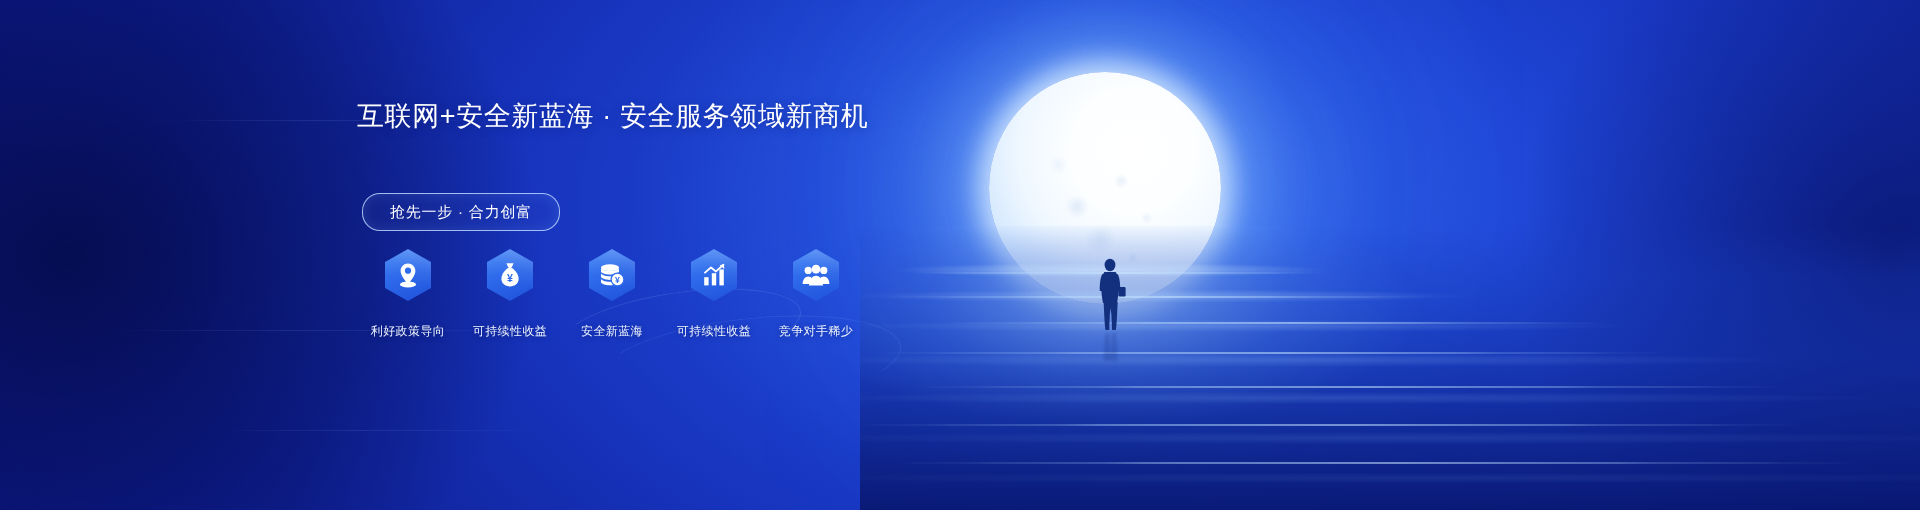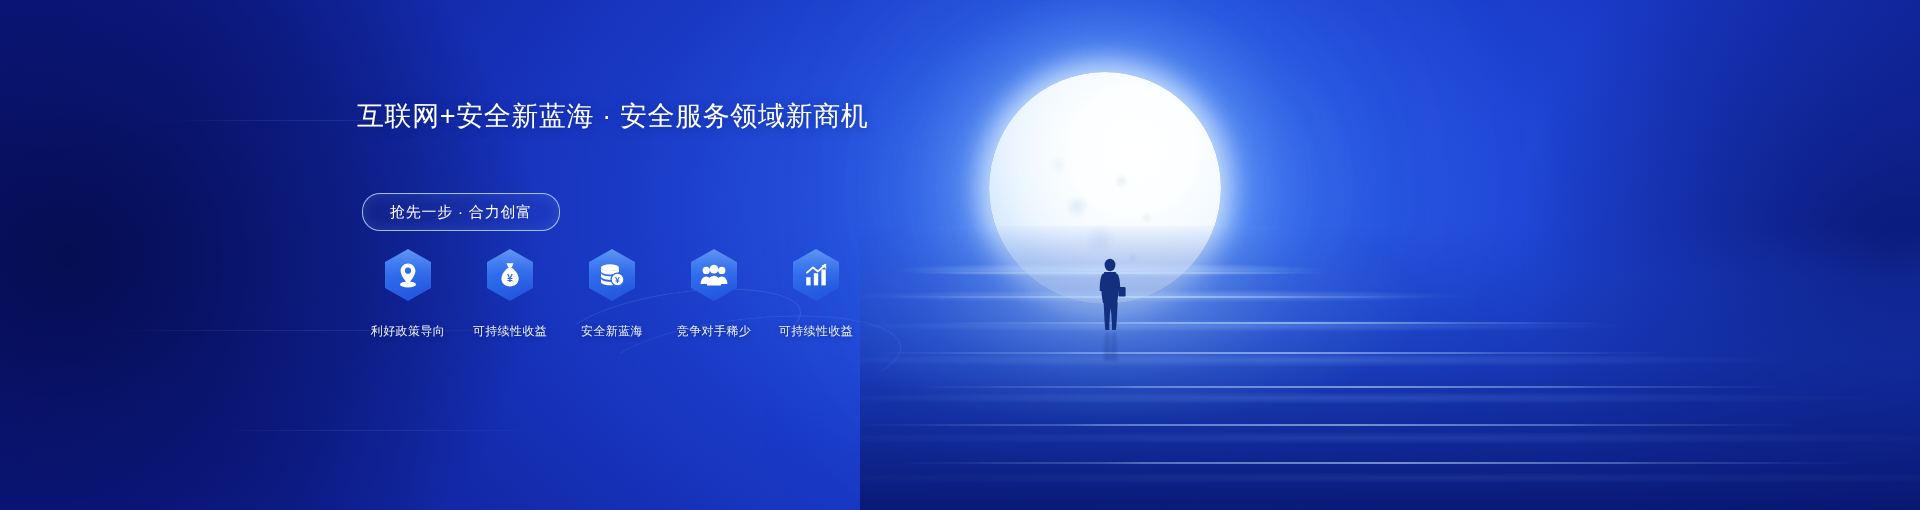--- a/index.html
+++ b/index.html
@@ -273,43 +273,43 @@
               <text x="18.5" y="20.3" font-size="8.6" font-family="'Liberation Sans',sans-serif" font-weight="bold" fill="#2f6cec" text-anchor="middle">¥</text>
             </svg>
           </span>
         </div>
         <div class="feature-label">安全新蓝海</div>
       </div>
 
       <div class="feature">
         <div class="hexagon">
           <span>
+            <svg width="24" height="24" viewBox="0 0 24 24" xmlns="http://www.w3.org/2000/svg" aria-hidden="true">
+              <rect x="2.2" y="14.2" width="4.4" height="8.2" fill="#ffffff"></rect>
+              <rect x="9.8" y="10.2" width="4.4" height="12.2" fill="#ffffff"></rect>
+              <rect x="17.4" y="6.4" width="4.4" height="16" fill="#ffffff"></rect>
+              <polyline points="3,9.6 9,4.4 14,8.4 21.4,1.8" fill="none" stroke="#ffffff" stroke-width="1.9" stroke-linecap="round" stroke-linejoin="round"></polyline>
+              <polygon points="21.8,1.2 22.4,6.0 17.6,2.2" fill="#ffffff"></polygon>
+            </svg>
+          </span>
+        </div>
+        <div class="feature-label">可持续性收益</div>
+      </div>
+
+      <div class="feature">
+        <div class="hexagon">
+          <span>
             <svg width="28" height="22" viewBox="0 0 28 22" xmlns="http://www.w3.org/2000/svg" aria-hidden="true">
               <circle cx="6.2" cy="6.4" r="3.6" fill="#ffffff"></circle>
               <path d="M0.6 20 C0.6 15.4 3.1 12.4 6.2 12.4 C9.3 12.4 11.8 15.4 11.8 20 Z" fill="#ffffff"></path>
               <circle cx="21.8" cy="6.4" r="3.6" fill="#ffffff"></circle>
               <path d="M16.2 20 C16.2 15.4 18.7 12.4 21.8 12.4 C24.9 12.4 27.4 15.4 27.4 20 Z" fill="#ffffff"></path>
               <circle cx="14" cy="5.2" r="4.4" fill="#ffffff"></circle>
               <path d="M7 21.4 C7 15.6 10.1 11.8 14 11.8 C17.9 11.8 21 15.6 21 21.4 Z" fill="#ffffff"></path>
             </svg>
           </span>
         </div>
         <div class="feature-label">竞争对手稀少</div>
       </div>
 
-      <div class="feature">
-        <div class="hexagon">
-          <span>
-            <svg width="24" height="24" viewBox="0 0 24 24" xmlns="http://www.w3.org/2000/svg" aria-hidden="true">
-              <rect x="2.2" y="14.2" width="4.4" height="8.2" fill="#ffffff"></rect>
-              <rect x="9.8" y="10.2" width="4.4" height="12.2" fill="#ffffff"></rect>
-              <rect x="17.4" y="6.4" width="4.4" height="16" fill="#ffffff"></rect>
-              <polyline points="3,9.6 9,4.4 14,8.4 21.4,1.8" fill="none" stroke="#ffffff" stroke-width="1.9" stroke-linecap="round" stroke-linejoin="round"></polyline>
-              <polygon points="21.8,1.2 22.4,6.0 17.6,2.2" fill="#ffffff"></polygon>
-            </svg>
-          </span>
-        </div>
-        <div class="feature-label">可持续性收益</div>
-      </div>
-
     </div>
   </div>
 </div>
 
 </body></html>

